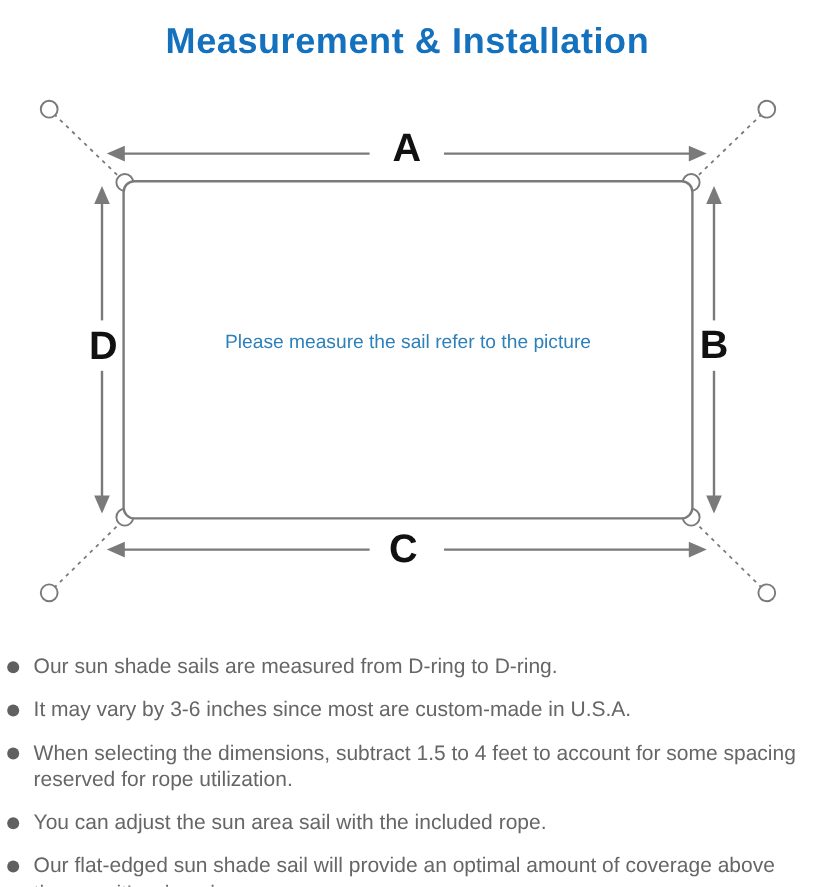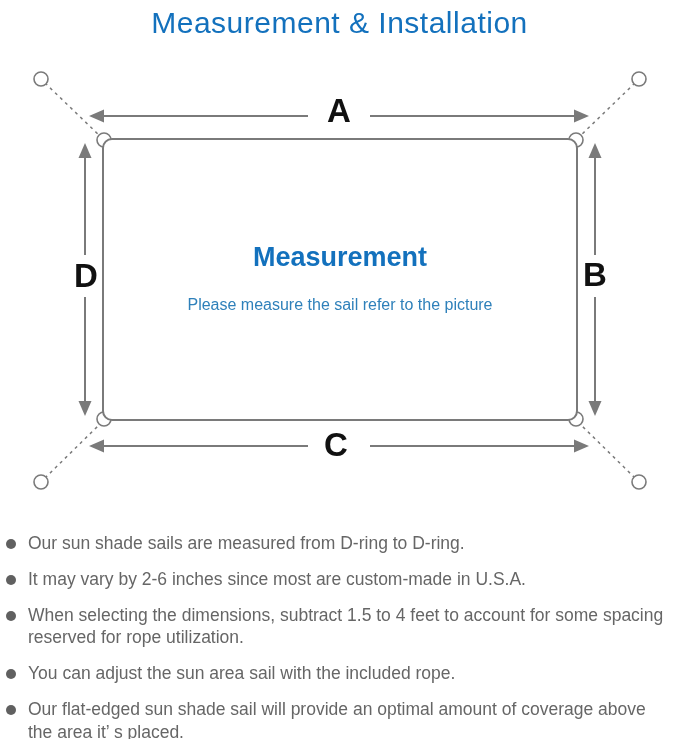--- a/index.html
+++ b/index.html
@@ -12,24 +12,24 @@
     --bg:#ffffff;
   }
   *{box-sizing:border-box;margin:0;padding:0;}
   html,body{background:var(--bg);}
   body{
     width:679px;height:739px;overflow:hidden;
     font-family:"Liberation Sans","DejaVu Sans",sans-serif;
     position:relative;
   }
   .page-title{
-    margin-top:4px;
+    margin-top:16px;
     text-align:center;
     font-size:30px;
-    font-weight:normal;
+    font-weight:bold;
     letter-spacing:0.5px;
     color:var(--title-blue);
     line-height:38px;
   }
   .diagram{
     position:relative;
     width:679px;height:460px;
     margin-top:16px;
   }
   .diagram svg{position:absolute;left:0;top:0;}
@@ -134,33 +134,32 @@
       <polygon class="arrow-head" points="595,358 588.5,343 601.5,343"></polygon>
     </g>
   </svg>
 
   <div class="dim-label lbl-a">A</div>
   <div class="dim-label lbl-b">B</div>
   <div class="dim-label lbl-c">C</div>
   <div class="dim-label lbl-d">D</div>
 
   <div class="center-text">
-    <div class="center-title">Measurement</div>
     <div class="center-subtitle">Please measure the sail refer to the picture</div>
   </div>
 </div>
 
 <ul class="notes">
   <li>
     <span class="bullet-dot"></span>
     <span>Our sun shade sails are measured from D-ring to D-ring.</span>
   </li>
   <li>
     <span class="bullet-dot"></span>
-    <span>It may vary by 2-6 inches since most are custom-made in U.S.A.</span>
+    <span>It may vary by 3-6 inches since most are custom-made in U.S.A.</span>
   </li>
   <li>
     <span class="bullet-dot"></span>
     <span>When selecting the dimensions, subtract 1.5 to 4 feet to account for some spacing reserved for rope utilization.</span>
   </li>
   <li>
     <span class="bullet-dot"></span>
     <span>You can adjust the sun area sail with the included rope.</span>
   </li>
   <li>

